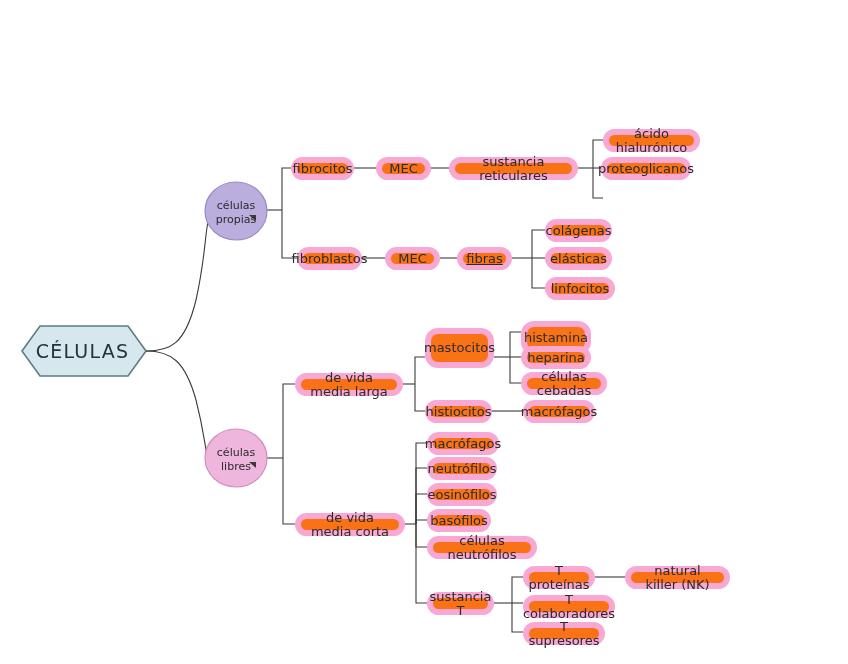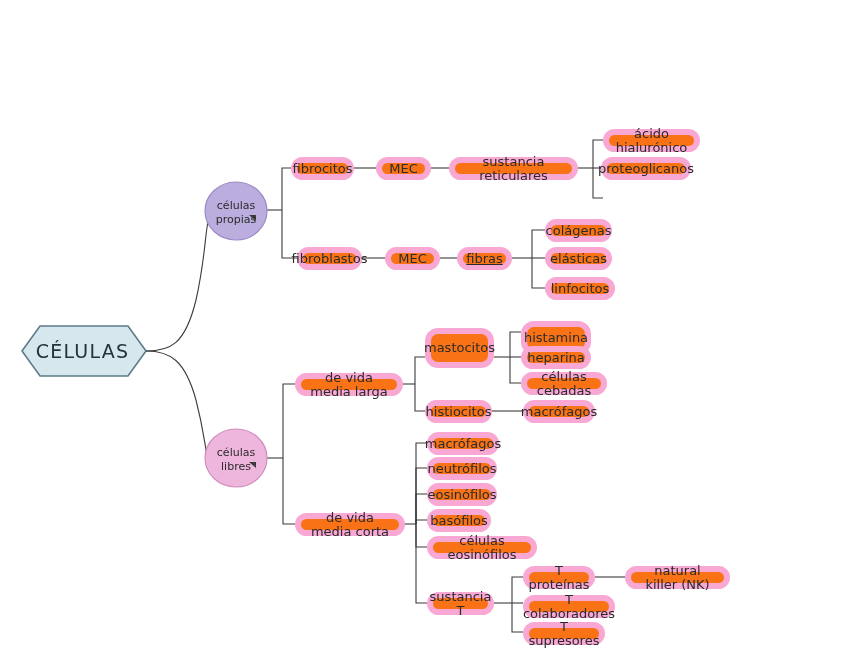--- a/index.html
+++ b/index.html
@@ -118,21 +118,21 @@
   <div class="node pill" style="left:521px;top:346px;width:70px;height:23px;">heparina</div>
   <div class="node pill" style="left:521px;top:372px;width:86px;height:23px;">células cebadas</div>
   <div class="node pill" style="left:425px;top:400px;width:67px;height:23px;">histiocitos</div>
   <div class="node pill" style="left:523px;top:400px;width:72px;height:23px;">macrófagos</div>
 
   <div class="node pill" style="left:295px;top:513px;width:110px;height:23px;">de vida media corta</div>
   <div class="node pill" style="left:427px;top:432px;width:72px;height:23px;">macrófagos</div>
   <div class="node pill" style="left:427px;top:457px;width:70px;height:23px;">neutrófilos</div>
   <div class="node pill" style="left:427px;top:483px;width:70px;height:23px;">eosinófilos</div>
   <div class="node pill" style="left:427px;top:509px;width:64px;height:23px;">basófilos</div>
-  <div class="node pill" style="left:427px;top:536px;width:110px;height:23px;">células eosinófilos</div>
+  <div class="node pill" style="left:427px;top:536px;width:110px;height:23px;">células neutrófilos</div>
   <div class="node pill" style="left:427px;top:592px;width:67px;height:23px;">sustancia T</div>
 
   <div class="node pill" style="left:523px;top:566px;width:72px;height:23px;">T proteínas</div>
   <div class="node pill" style="left:625px;top:566px;width:105px;height:23px;">natural killer (NK)</div>
   <div class="node pill" style="left:523px;top:595px;width:92px;height:23px;">T colaboradores</div>
   <div class="node pill" style="left:523px;top:622px;width:82px;height:23px;">T supresores</div>
 
 </div>
 
 </body></html>

